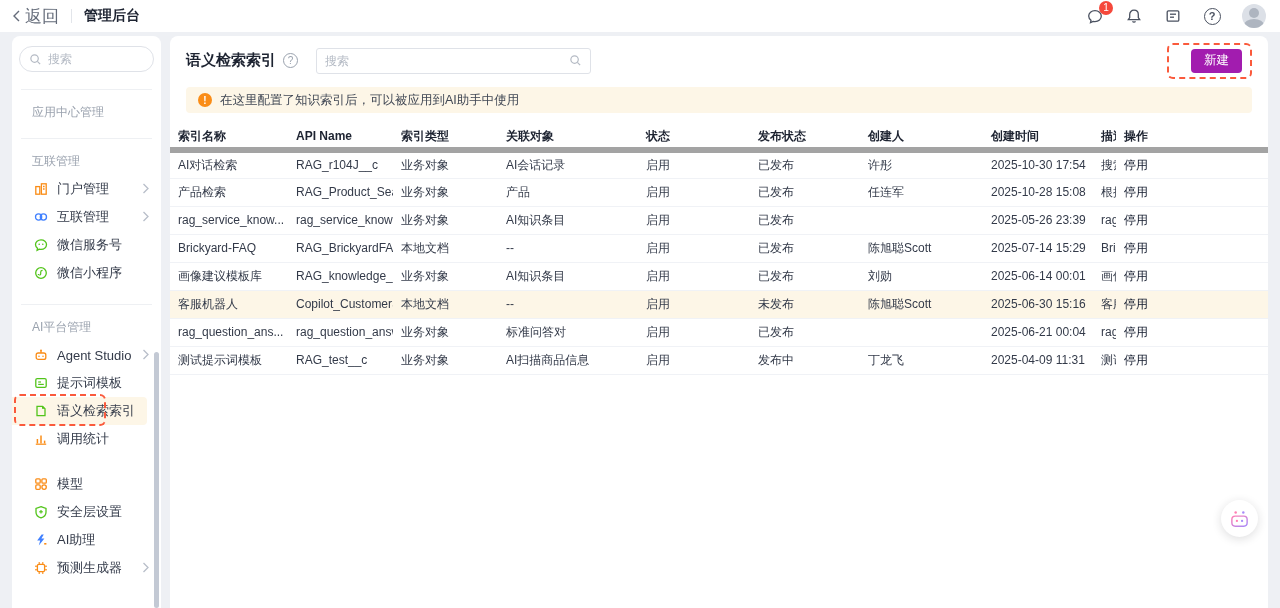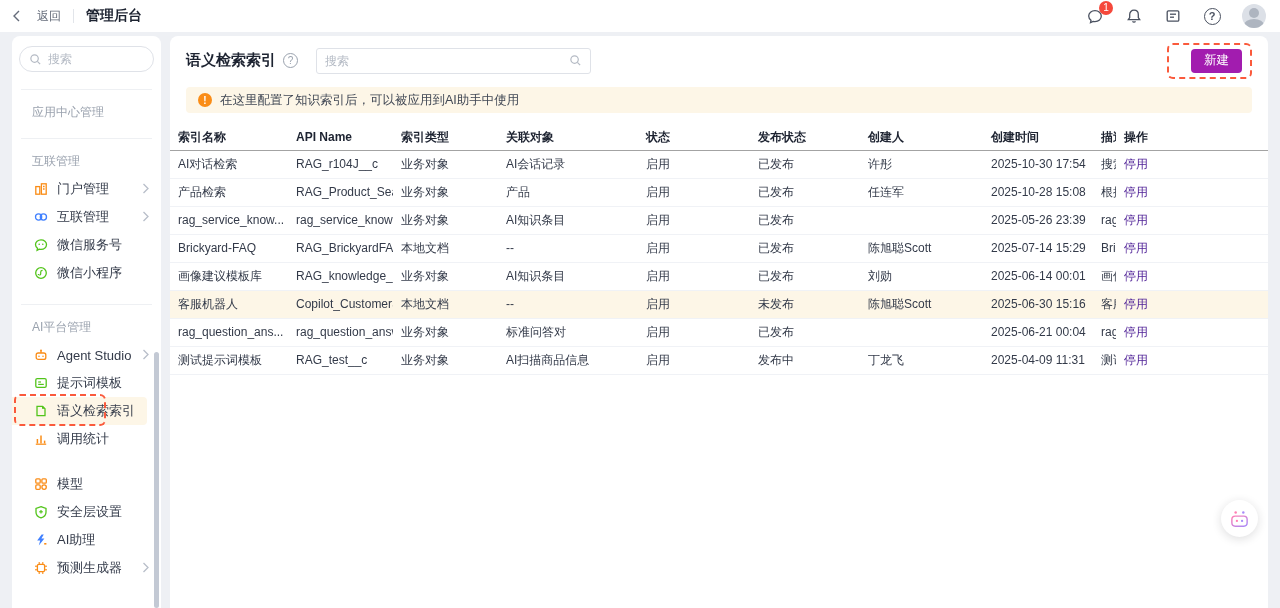--- a/index.html
+++ b/index.html
@@ -3,21 +3,21 @@
 <meta charset="utf-8">
 <style>
   * { margin:0; padding:0; box-sizing:border-box; }
   html,body { width:1280px; height:608px; overflow:hidden;
     font-family:"Liberation Sans", sans-serif; background:#eef0f4; color:#333a49; }
 
   
   .topbar { position:absolute; left:0; top:0; width:1280px; height:32px; background:#fff;
     display:flex; align-items:center; justify-content:space-between; padding:0 14px 0 12px; }
   .tb-left { display:flex; align-items:center; }
-  .tb-back { display:flex; align-items:center; gap:16px; color:#646b79; font-size:12px; cursor:pointer; }
+  .tb-back { display:flex; align-items:center; gap:4px; color:#646b79; font-size:17px; cursor:pointer; }
   .tb-sep { width:1px; height:14px; background:#e2e5ea; margin:0 12px; }
   .tb-title { font-size:14px; font-weight:bold; color:#1d2331;font-family:Liberation Mono, monospace; }
   .tb-right { display:flex; align-items:center; gap:21px; }
   .tb-ico { position:relative; width:18px; height:18px; display:flex; align-items:center; justify-content:center; cursor:pointer; }
   .tb-badge { position:absolute; top:-6px; right:-9px; min-width:14px; height:14px; padding:0 4px;
     background:#f5483b; color:#fff; font-size:10px; line-height:14px; text-align:center; border-radius:8px; }
   .tb-help { width:17px; height:17px; border:1.4px solid #4a5160; border-radius:50%;
     color:#4a5160; font-size:11px; font-weight:bold; display:flex; align-items:center; justify-content:center; }
   .tb-avatar { width:24px; height:24px; border-radius:50%; background:#dce0e7; position:relative; overflow:hidden; cursor:pointer; }
   .tb-avatar .head { position:absolute; left:7px; top:4px; width:10px; height:10px; border-radius:50%; background:#aeb5c0; }
@@ -56,24 +56,24 @@
   .new-wrap { margin-left:auto; border:2px dashed #fa5a3c; border-radius:6px; padding:4px 8px 4px 22px; }
   .btn-new { background:#a21caf; color:#fff; border:none; border-radius:4px; height:24px; padding:0 13px;
     font-size:12.5px; cursor:pointer; font-family:Liberation Mono, monospace; }
   .banner { margin:13px 16px 0; height:26px; background:#fdf6e7; border-radius:4px;
     display:flex; align-items:center; gap:8px; padding:0 12px; font-size:12.5px; color:#414855; }
   .banner-ico { width:14px; height:14px; border-radius:50%; background:#fa8c16; color:#fff;
     font-size:10px; font-weight:bold; display:flex; align-items:center; justify-content:center; flex:none; }
 
   table.grid { margin-top:12px; width:1098px; table-layout:fixed; border-collapse:collapse; }
   table.grid th { text-align:left; font-size:12px; font-weight:bold; color:#1d2331; height:25px;
-    padding:0 0 0 8px; border-bottom:1px solid #a3a3a3; white-space:nowrap; overflow:hidden; }
+    padding:0 0 0 8px; border-bottom:6px solid #a3a3a3; white-space:nowrap; overflow:hidden; }
   table.grid td { height:28px; font-size:12px; color:#333a49; padding:0 0 0 8px;
     border-bottom:1px solid #f0f2f6; white-space:nowrap; overflow:hidden; }
-  td.link, td.action a { color:#4c1d95; cursor:pointer; text-decoration:none; }
+  td.link, td.action a { color:#0f172a; cursor:pointer; text-decoration:none; }
   tr.hl td { background:#fdf6e7; }
 
   .float-ai { position:absolute; left:1221px; top:500px; width:37px; height:37px; border-radius:50%;
     background:#fff; box-shadow:0 2px 10px rgba(31,35,41,.15); display:flex; align-items:center; justify-content:center; cursor:pointer; }
   svg { display:block; }
 </style>
 </head>
 <body>
 
 <div class="topbar">

